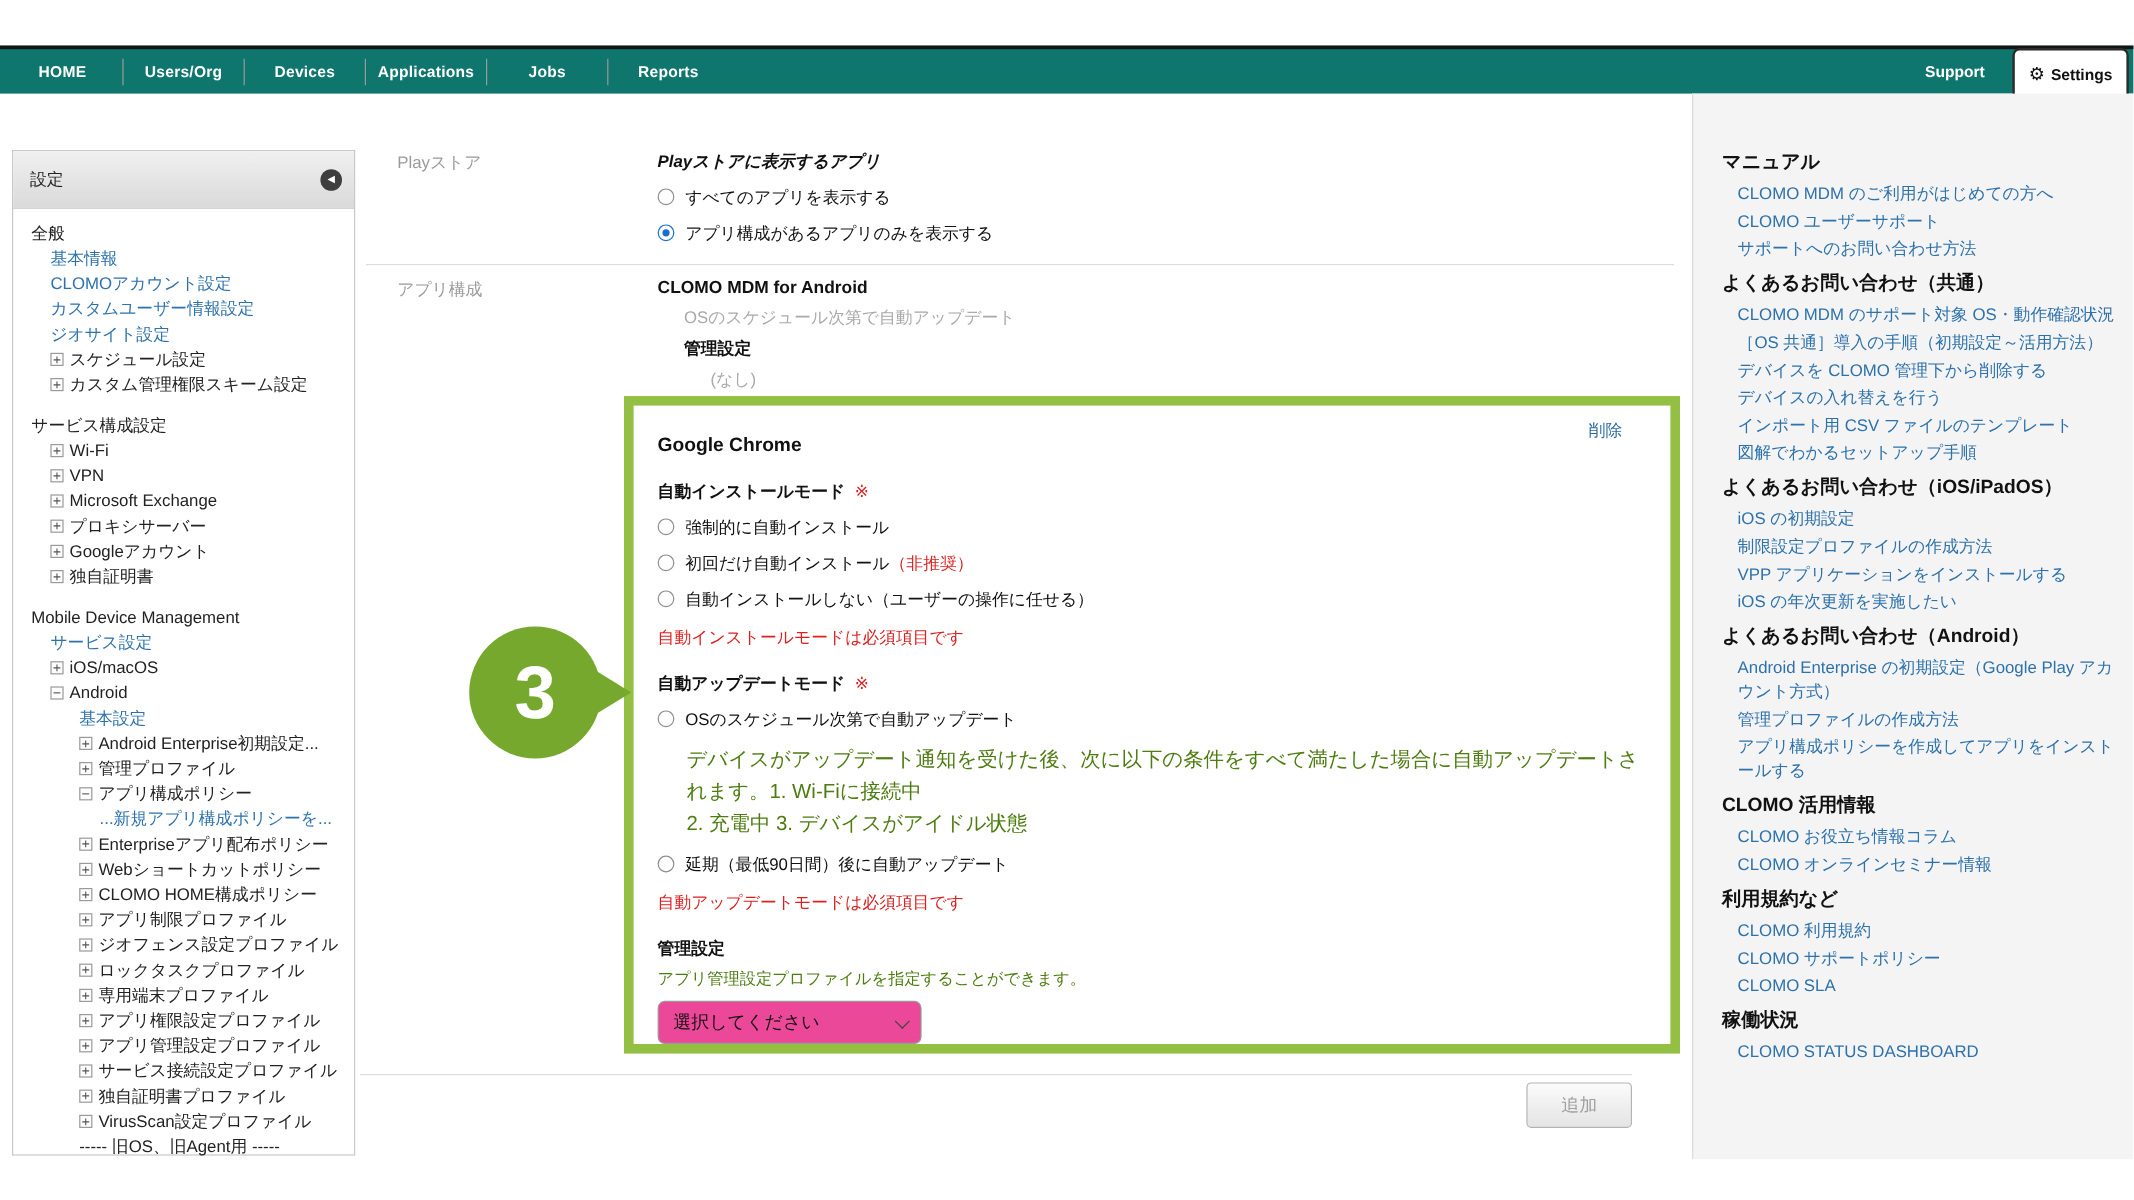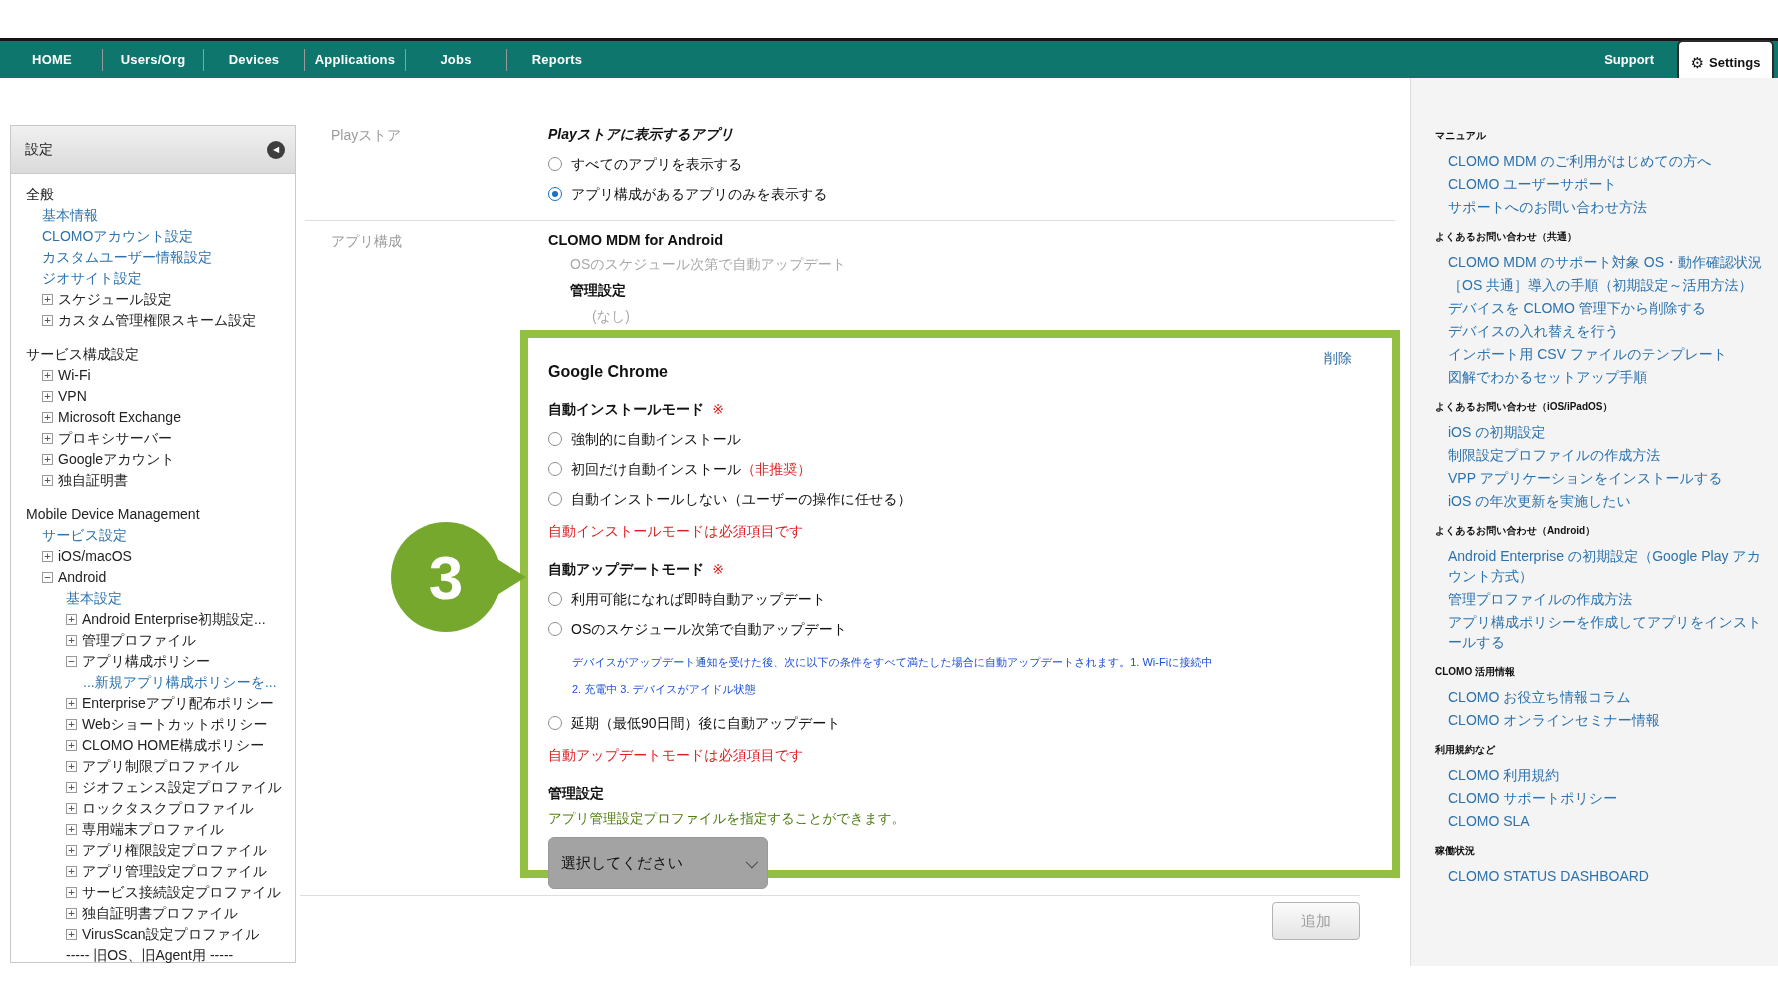--- a/index.html
+++ b/index.html
@@ -90,27 +90,27 @@
     position:absolute;left:520px;top:330px;width:880px;height:548px;
     border:8px solid #93bf43;background:#fff;box-sizing:border-box;
     padding:12px 20px 0 20px;
   }
   .card-type{font-size:14px;color:#111;margin-top:2px;}
   .delete-link{position:absolute;top:12px;right:40px;color:#2d6aa0;font-size:14px;cursor:pointer;}
   .card-app{font-size:16px;font-weight:bold;color:#111;margin-top:13px;}
   .field-label{font-size:14px;font-weight:bold;color:#111;margin-top:20px;}
   .req{color:#dc1f1f;margin-left:8px;font-weight:normal;}
   .red{color:#dc1f1f;}
-  .radio-note{color:#1d4ed8;font-size:11px;margin:10px 0 0 24px;line-height:27px;}
+  .radio-note{color:#4d7c0f;font-size:17px;margin:10px 0 0 24px;line-height:27px;}
   .error-text{color:#dc1f1f;font-size:14px;margin-top:14px;}
   .mgmt-desc{color:#4d7c0f;font-size:13.5px;margin-top:7px;}
   .select-box{
-    margin-top:9px;width:220px;height:52px;border:1px solid #999;border-radius:6px;
+    margin-top:9px;width:220px;height:36px;border:1px solid #999;border-radius:6px;
     display:flex;align-items:center;padding:0 12px;font-size:15px;color:#111;
-    box-sizing:border-box;cursor:pointer;background:#a3a3a3;
+    box-sizing:border-box;cursor:pointer;background:#ec4899;
   }
   .select-chevron{
     margin-left:auto;width:8px;height:8px;border-right:1.5px solid #444;
     border-bottom:1.5px solid #444;transform:rotate(45deg) translateY(-2px);
   }
   
   .step-badge{
     position:absolute;left:391px;top:522px;width:110px;height:110px;border-radius:50%;
     background:#76a82e;color:#fff;display:flex;align-items:center;justify-content:center;
     font-size:62px;font-weight:bold;
@@ -125,21 +125,21 @@
     background:linear-gradient(#fbfbfb,#e4e4e4);border:1px solid #b3b3b3;border-radius:4px;
     color:#a0a0a0;font-size:15px;display:flex;align-items:center;justify-content:center;
     box-sizing:border-box;cursor:default;
   }
   
   .help-panel{
     position:absolute;left:1410px;top:78px;width:368px;height:888px;
     background:#f4f4f4;border-left:1px solid #ddd;box-sizing:border-box;
     padding:48px 16px 0 24px;overflow:hidden;
   }
-  .help-title{font-size:10px;font-weight:bold;color:#111;margin:10px 0 6px 0;line-height:19px;}
+  .help-title{font-size:16px;font-weight:bold;color:#111;margin:10px 0 6px 0;line-height:19px;}
   .help-title:first-child{margin-top:0;}
   .help-link{color:#2d72ad;font-size:14px;line-height:20px;margin:0 0 3px 13px;cursor:pointer;}
 </style>
 </head>
 <body>
 
 <div class="topnav">
   <div class="nav-items" id="nav-items">
       <div class="nav-item">HOME</div>
       <div class="nav-sep"></div>
@@ -237,21 +237,20 @@
       <div class="radio-row"><span class="radio"></span><span>強制的に自動インストール</span></div>
       <div class="radio-row"><span class="radio"></span><span>初回だけ自動インストール</span><span class="red">（非推奨）</span></div>
       <div class="radio-row"><span class="radio"></span><span>自動インストールしない（ユーザーの操作に任せる）</span></div>
     </div>
   <div class="error-text">自動インストールモードは必須項目です</div>
 
   <div class="field-label">
     <span>自動アップデートモード</span><span class="req">※</span>
   </div>
   <div id="update-options">
-      <div class="radio-row"><span class="radio"></span><span>利用可能になれば即時自動アップデート</span></div>
       <div class="radio-row"><span class="radio"></span><span>OSのスケジュール次第で自動アップデート</span></div>
       <div class="radio-note">
         <div>デバイスがアップデート通知を受けた後、次に以下の条件をすべて満たした場合に自動アップデートされます。1. Wi-Fiに接続中</div>
         <div>2. 充電中 3. デバイスがアイドル状態</div>
       </div>
       <div class="radio-row"><span class="radio"></span><span>延期（最低90日間）後に自動アップデート</span></div>
     </div>
   <div class="error-text">自動アップデートモードは必須項目です</div>
 
   <div class="field-label">管理設定</div>

